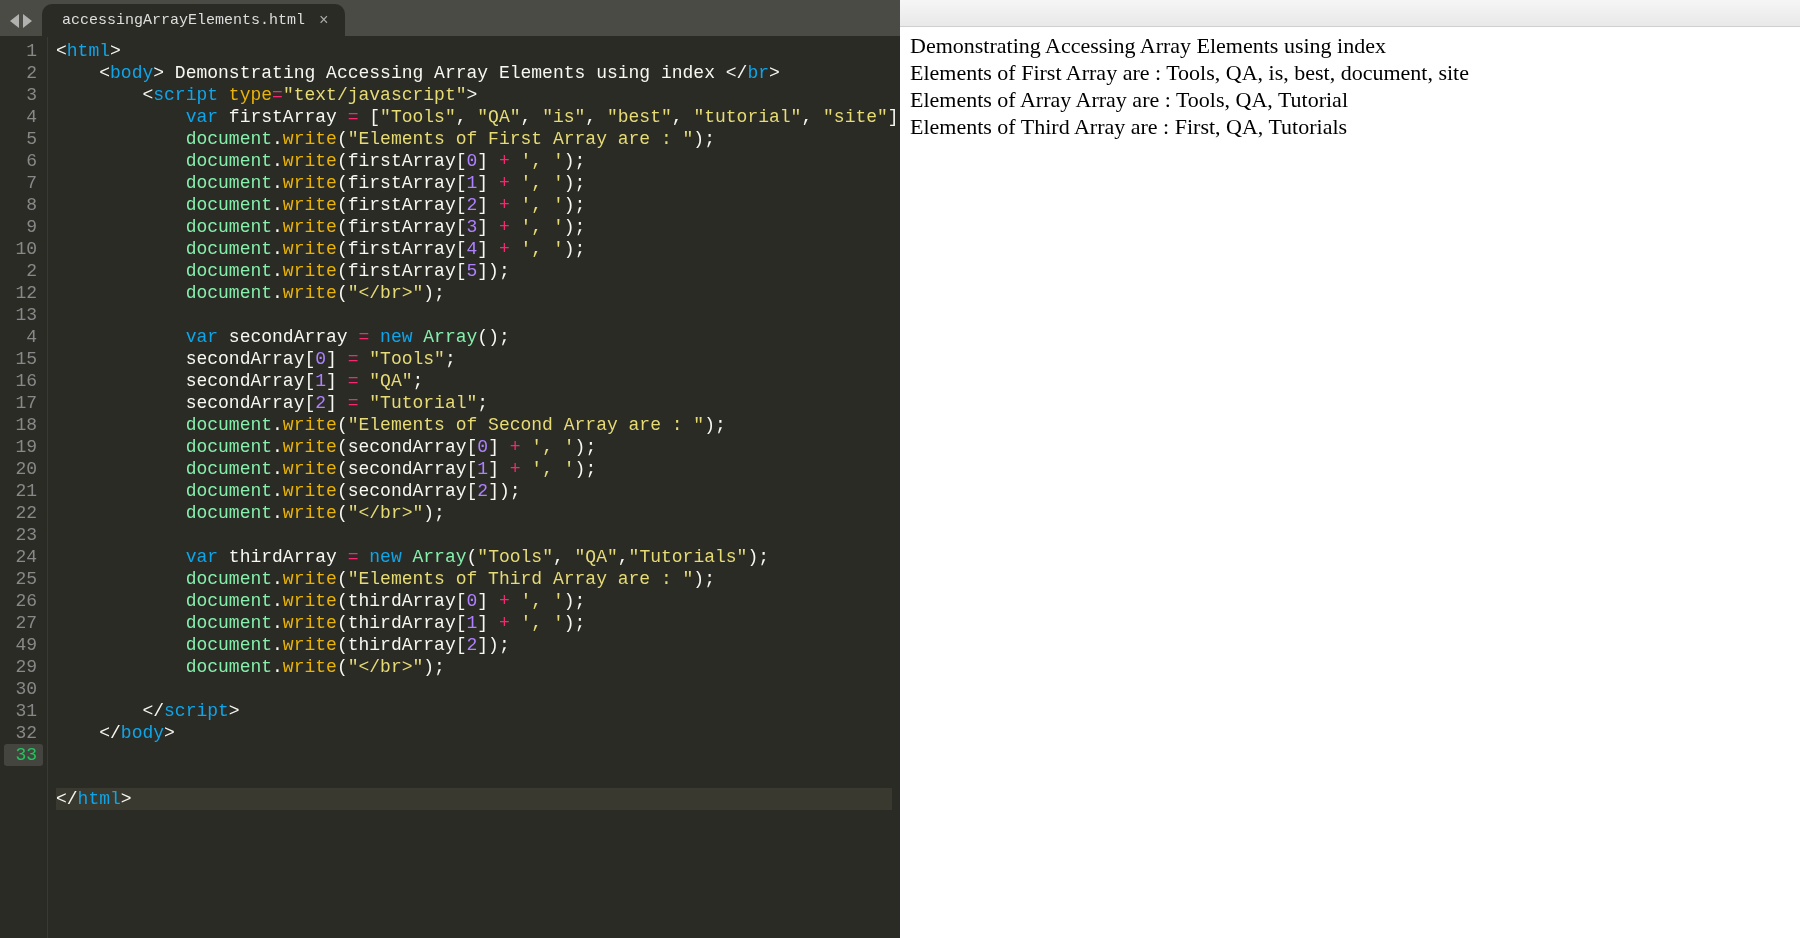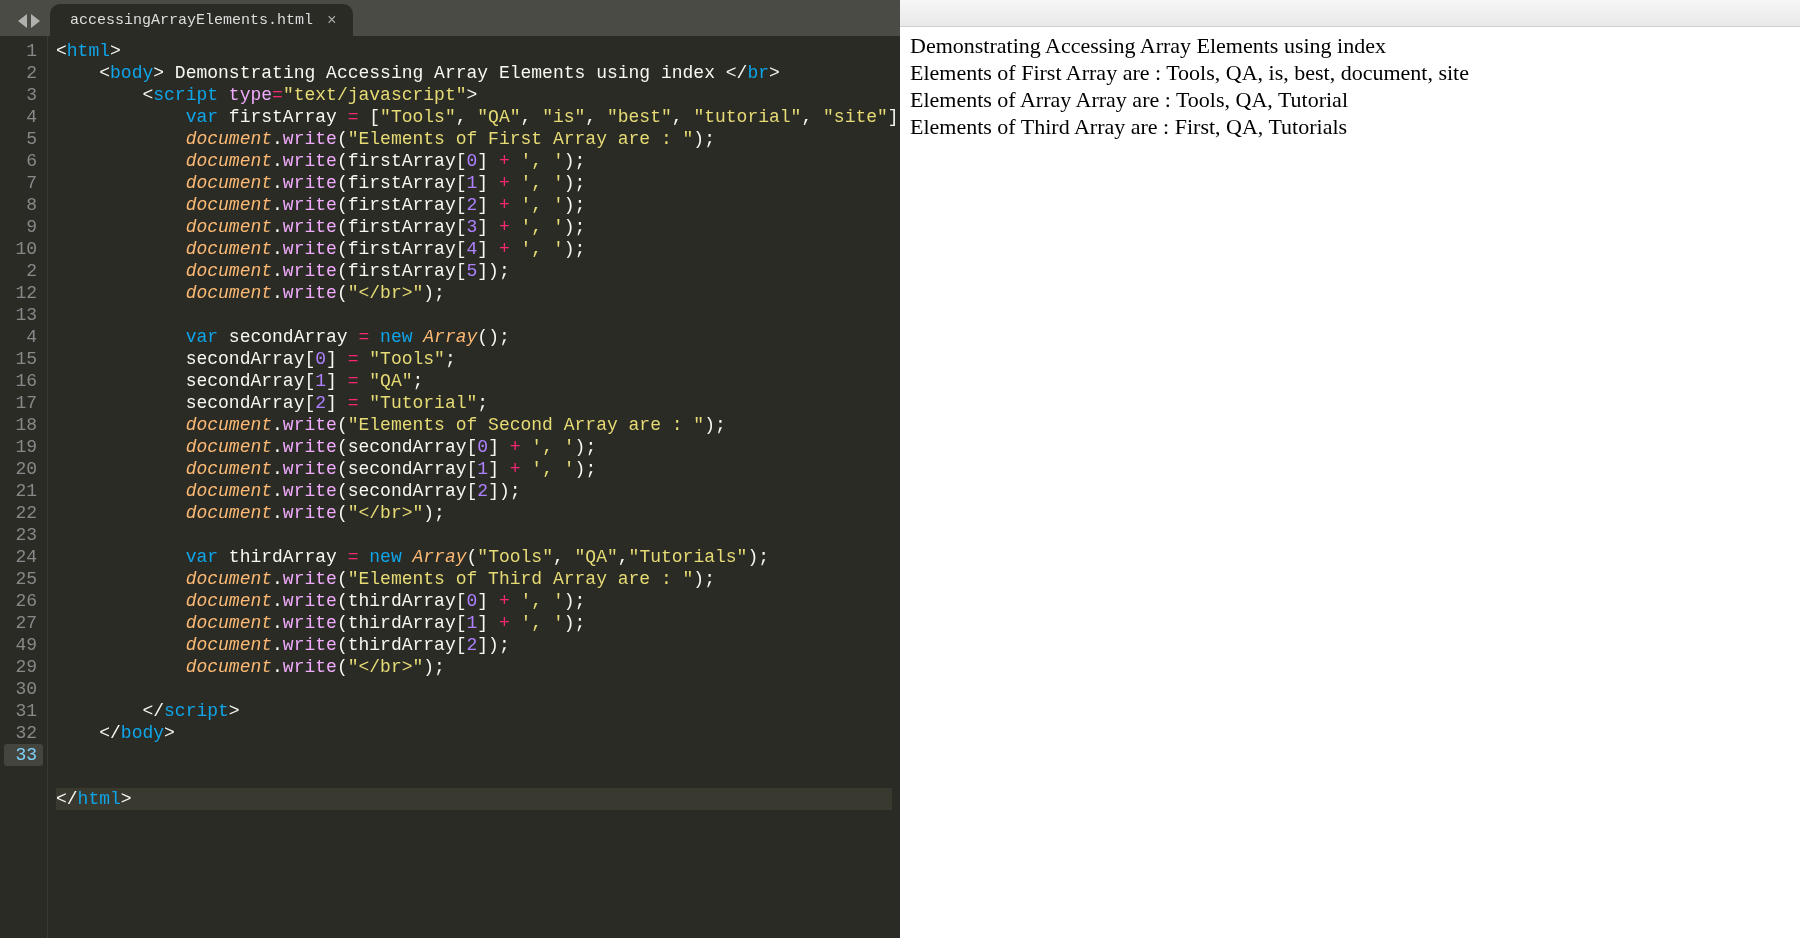--- a/index.html
+++ b/index.html
@@ -14,21 +14,21 @@
     display: flex;
     flex-direction: column;
     position: relative;
   }
 
   .titlebar {
     height: 36px;
     background: #4b4b45;
     display: flex;
     align-items: flex-end;
-    padding: 0 18px;
+    padding: 0 10px;
   }
 
   .nav-arrows {
     display: flex;
     align-items: center;
     gap: 0;
     margin-bottom: 8px;
     margin-right: 10px;
   }
   .arrow-btn {
@@ -72,37 +72,37 @@
   .gutter {
     width: 48px;
     background: #2b2b26;
     color: #888;
     text-align: right;
     padding: 4px 10px 4px 4px;
     user-select: none;
     border-right: 1px solid #3a3a34;
   }
   .gutter .ln { height: 22px; }
-  .gutter .ln.current { background: #454540; color: #7dd3fc; border-radius: 3px; padding-right: 6px; margin-right: -6px; }
+  .gutter .ln.current { background: #454540; color: #22c55e; border-radius: 3px; padding-right: 6px; margin-right: -6px; }
 
   .code {
     flex: 1;
     padding: 4px 8px;
     white-space: pre;
     overflow-x: auto;
   }
   .code-line { height: 22px; }
   .code-line.current { background: #39392f; margin-top: 44px; }
 
   
   .tok-punc  { color: #f8f8f2; }           
   .tok-tag   { color: #0ea5e9; }           
-  .tok-attr  { color: #f0abfc; }           
+  .tok-attr  { color: #eab308; }           
   .tok-text  { color: #f8f8f2; }           
-  .tok-prop  { color: #fdba74; font-style: italic; } 
+  .tok-prop  { color: #86efac; } 
   .tok-str   { color: #e6db74; }           
   .tok-num   { color: #ae81ff; }           
   .tok-op    { color: #f92672; }           
 
   .browser-pane {
     flex: 1;
     background: #ffffff;
     font-family: "Times New Roman", Times, serif;
     font-size: 22px;
     color: #000;

